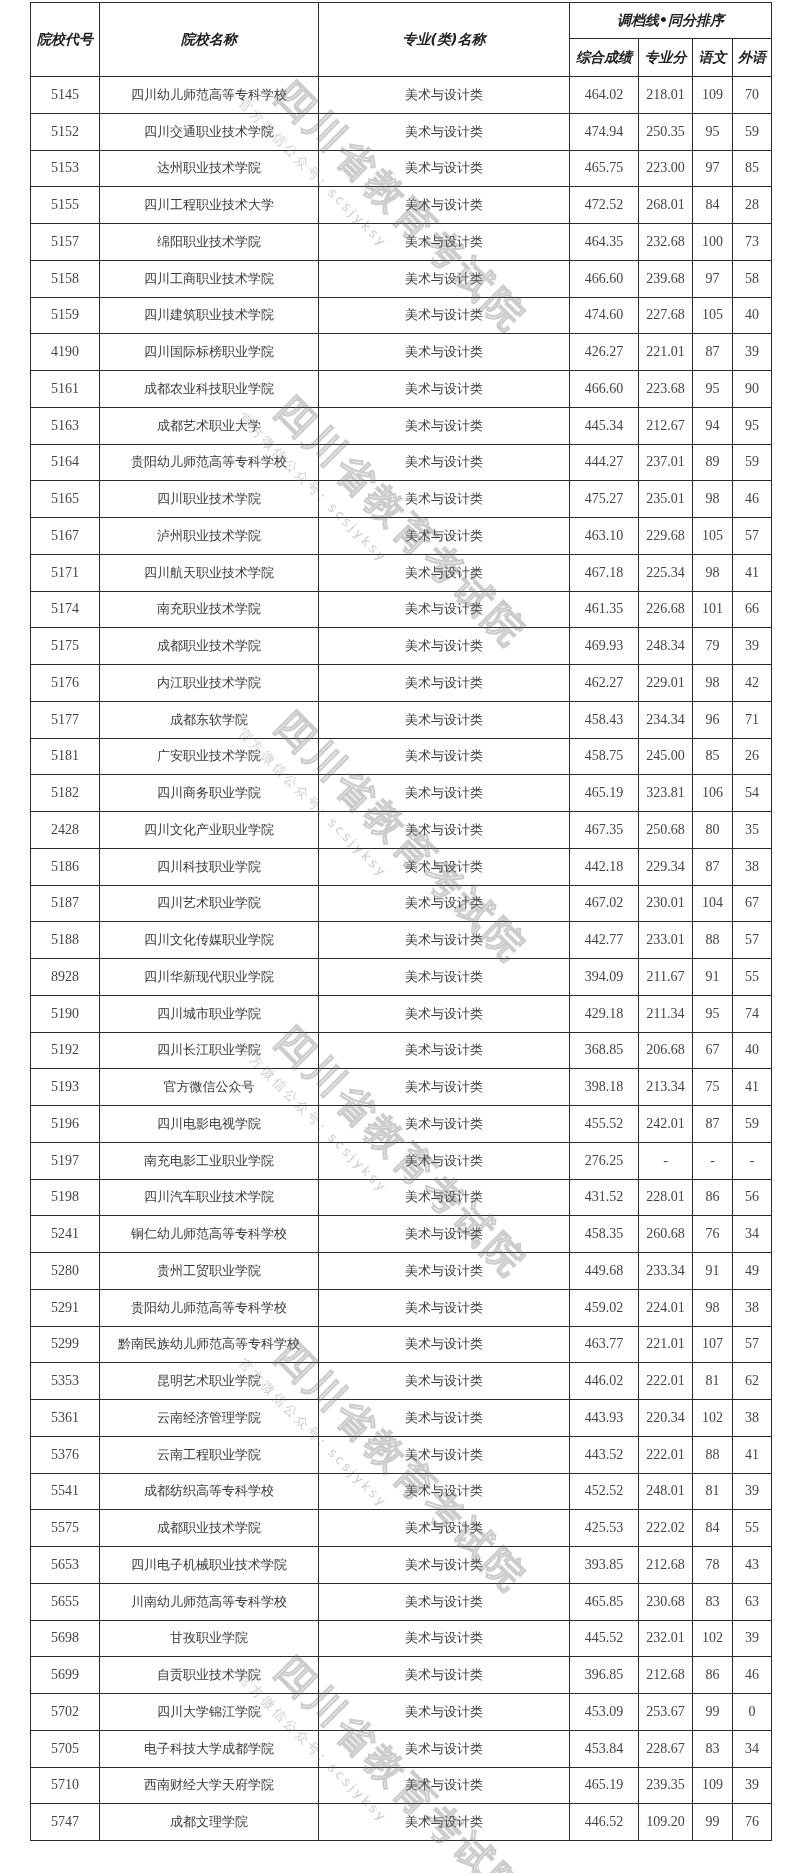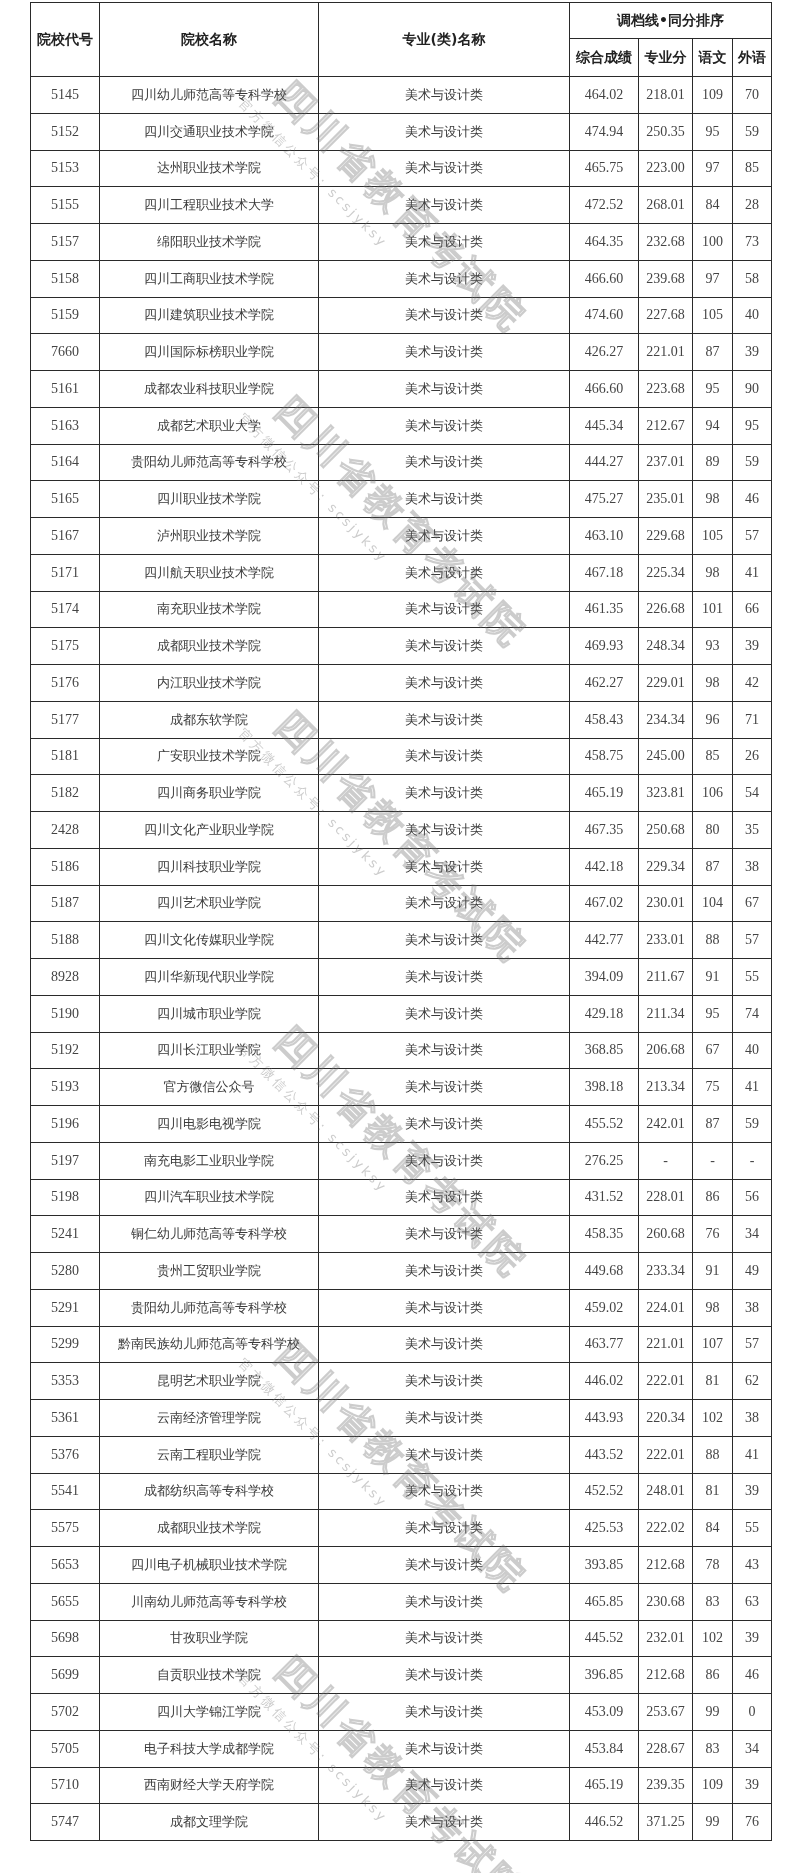--- a/index.html
+++ b/index.html
@@ -3,21 +3,21 @@
 <meta charset="utf-8">
 <style>
   html, body { margin:0; padding:0; background:#ffffff; }
   body { width:800px; height:1873px; position:relative; overflow:hidden;
          font-family: "DejaVu Serif", "Liberation Serif", serif; color:#333; }
   table.grid { position:absolute; left:30px; top:2px; border-collapse:collapse;
                table-layout:fixed; width:741px; }
   table.grid td, table.grid th { border:1.6px solid #2a2a2a; text-align:center;
                vertical-align:middle; padding:0; overflow:hidden; white-space:nowrap; }
   table.grid th { font-weight:bold; color:#222; font-size:14px;
-                  font-family: "DejaVu Sans", "Liberation Sans", sans-serif; }
+                  font-family: "DejaVu Sans", "Liberation Sans", sans-serif; font-style: italic; }
   th.h1 { height:35px; }
   th.h2 { height:37px; }
   td { height:35.75px; font-size:13.5px; color:#444; }
   td.code, td.num { font-family: "Liberation Serif", "DejaVu Serif", serif; font-size:14px; }
   td.name, td.major { font-family: "DejaVu Sans", "Liberation Sans", sans-serif; font-size:13px; color:#3a3a3a; }
   .wm { position:absolute; pointer-events:none; transform:rotate(45deg); transform-origin:left top;
         color:rgba(120,120,120,0.18); font-family:"DejaVu Sans", sans-serif; white-space:nowrap; }
   .wm .big { font-size:38px; font-weight:bold; letter-spacing:4px;
              -webkit-text-stroke:1px rgba(110,110,110,0.35); color:transparent; }
   .wm .small { font-size:13px; letter-spacing:3px; display:block; margin-top:4px; margin-left:-20px;
@@ -108,21 +108,21 @@
       <tr>
         <td class="code">5159</td>
         <td class="name">四川建筑职业技术学院</td>
         <td class="major">美术与设计类</td>
         <td class="num">474.60</td>
         <td class="num">227.68</td>
         <td class="num">105</td>
         <td class="num">40</td>
       </tr>
       <tr>
-        <td class="code">7660</td>
+        <td class="code">4190</td>
         <td class="name">四川国际标榜职业学院</td>
         <td class="major">美术与设计类</td>
         <td class="num">426.27</td>
         <td class="num">221.01</td>
         <td class="num">87</td>
         <td class="num">39</td>
       </tr>
       <tr>
         <td class="code">5161</td>
         <td class="name">成都农业科技职业学院</td>
@@ -185,21 +185,21 @@
         <td class="num">226.68</td>
         <td class="num">101</td>
         <td class="num">66</td>
       </tr>
       <tr>
         <td class="code">5175</td>
         <td class="name">成都职业技术学院</td>
         <td class="major">美术与设计类</td>
         <td class="num">469.93</td>
         <td class="num">248.34</td>
-        <td class="num">93</td>
+        <td class="num">79</td>
         <td class="num">39</td>
       </tr>
       <tr>
         <td class="code">5176</td>
         <td class="name">内江职业技术学院</td>
         <td class="major">美术与设计类</td>
         <td class="num">462.27</td>
         <td class="num">229.01</td>
         <td class="num">98</td>
         <td class="num">42</td>
@@ -472,21 +472,21 @@
         <td class="num">465.19</td>
         <td class="num">239.35</td>
         <td class="num">109</td>
         <td class="num">39</td>
       </tr>
       <tr>
         <td class="code">5747</td>
         <td class="name">成都文理学院</td>
         <td class="major">美术与设计类</td>
         <td class="num">446.52</td>
-        <td class="num">371.25</td>
+        <td class="num">109.20</td>
         <td class="num">99</td>
         <td class="num">76</td>
       </tr>
     </tbody>
 </table>
 
 <div id="wm-layer">
     <div class="wm" style="left: 300px; top: 70px;"><span class="big">四川省教育考试院</span><span class="small">官方微信公众号: scsjyksy</span></div>
     <div class="wm" style="left: 300px; top: 385px;"><span class="big">四川省教育考试院</span><span class="small">官方微信公众号: scsjyksy</span></div>
     <div class="wm" style="left: 300px; top: 700px;"><span class="big">四川省教育考试院</span><span class="small">官方微信公众号: scsjyksy</span></div>

